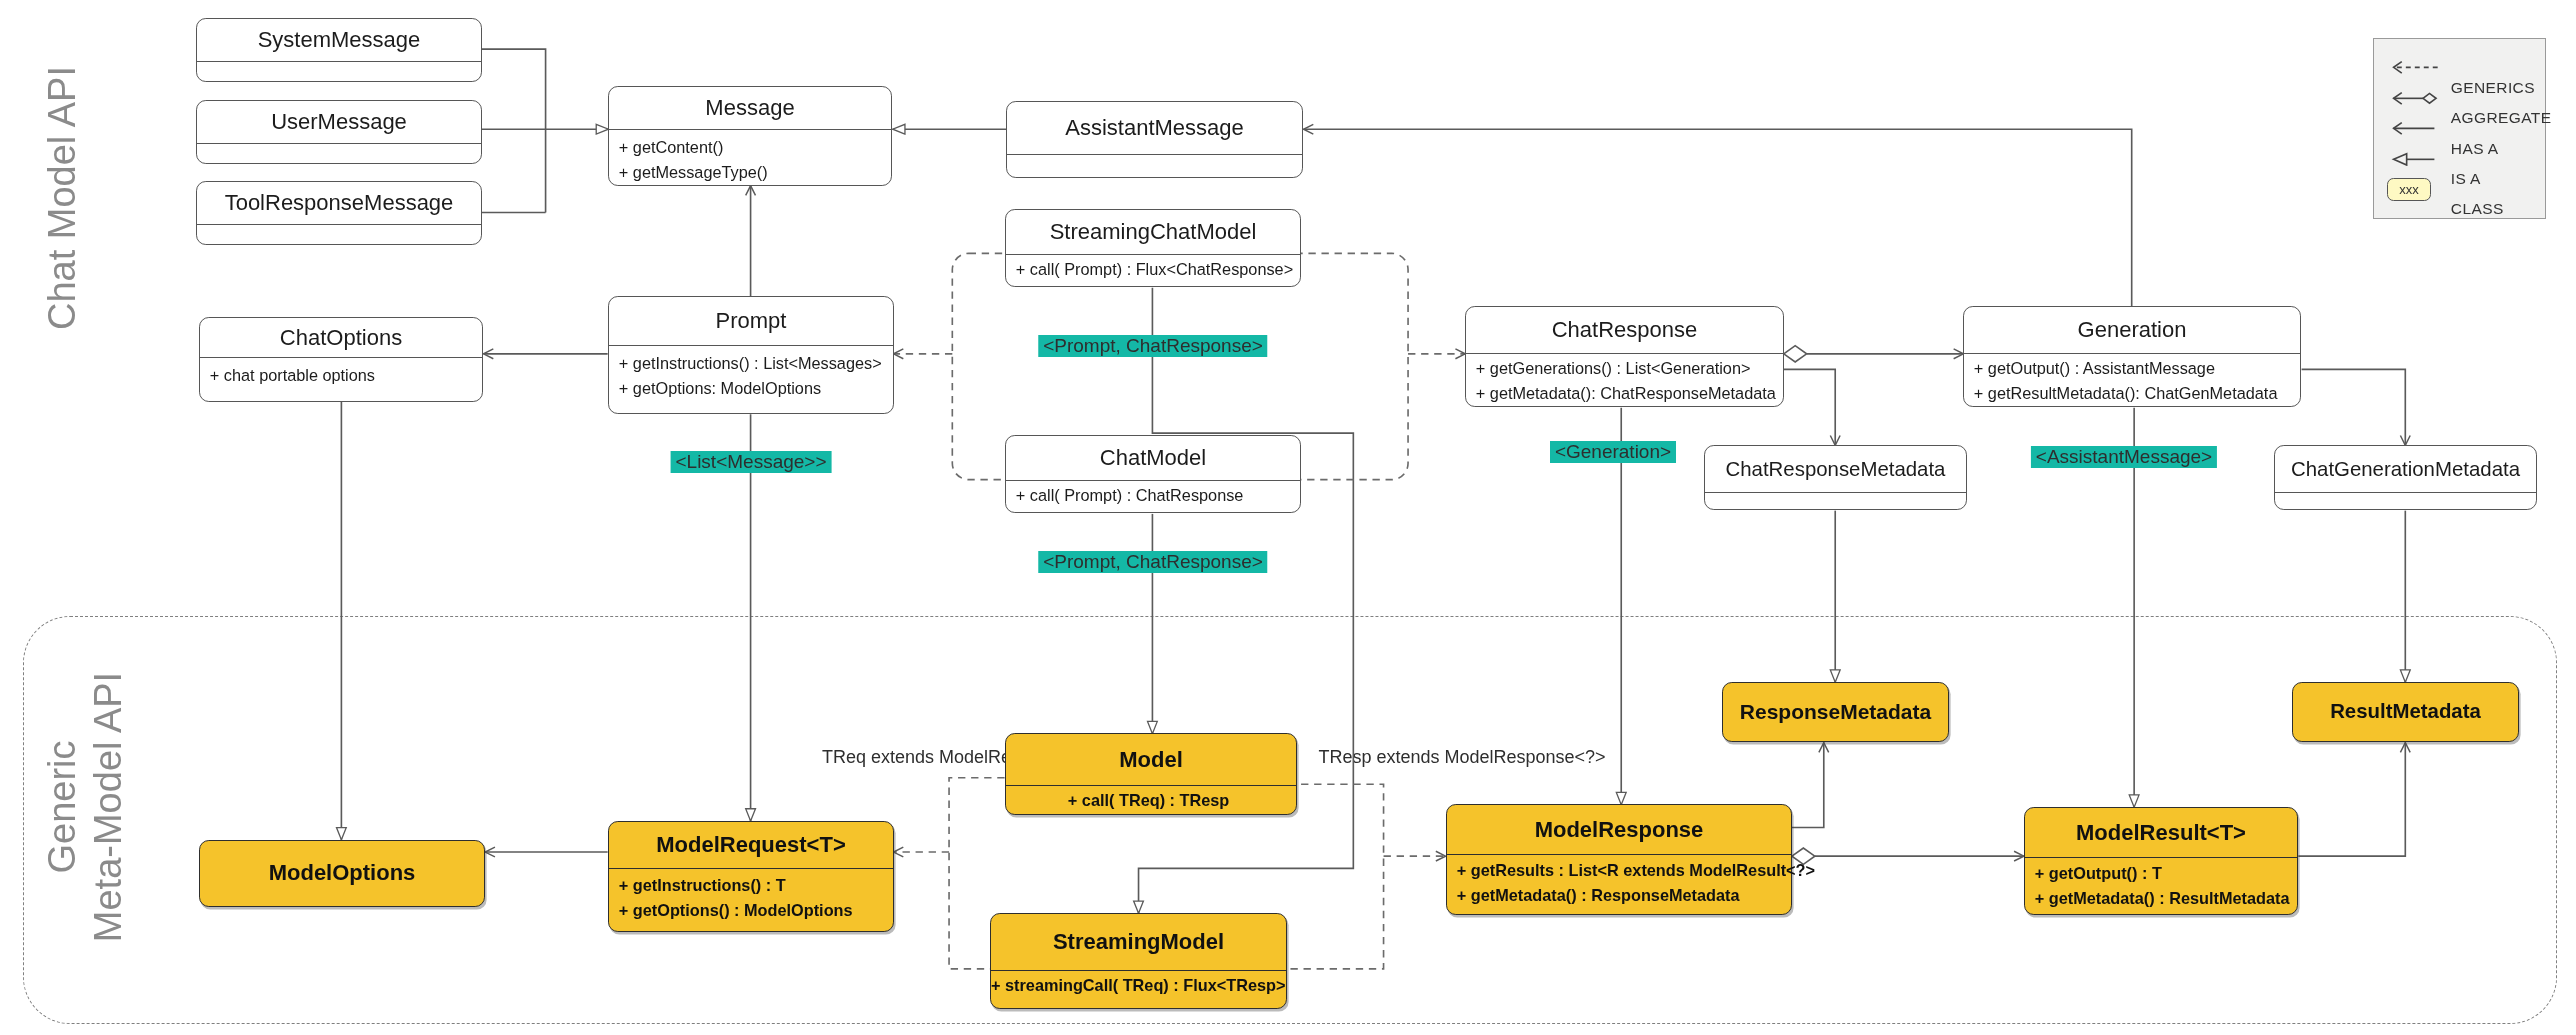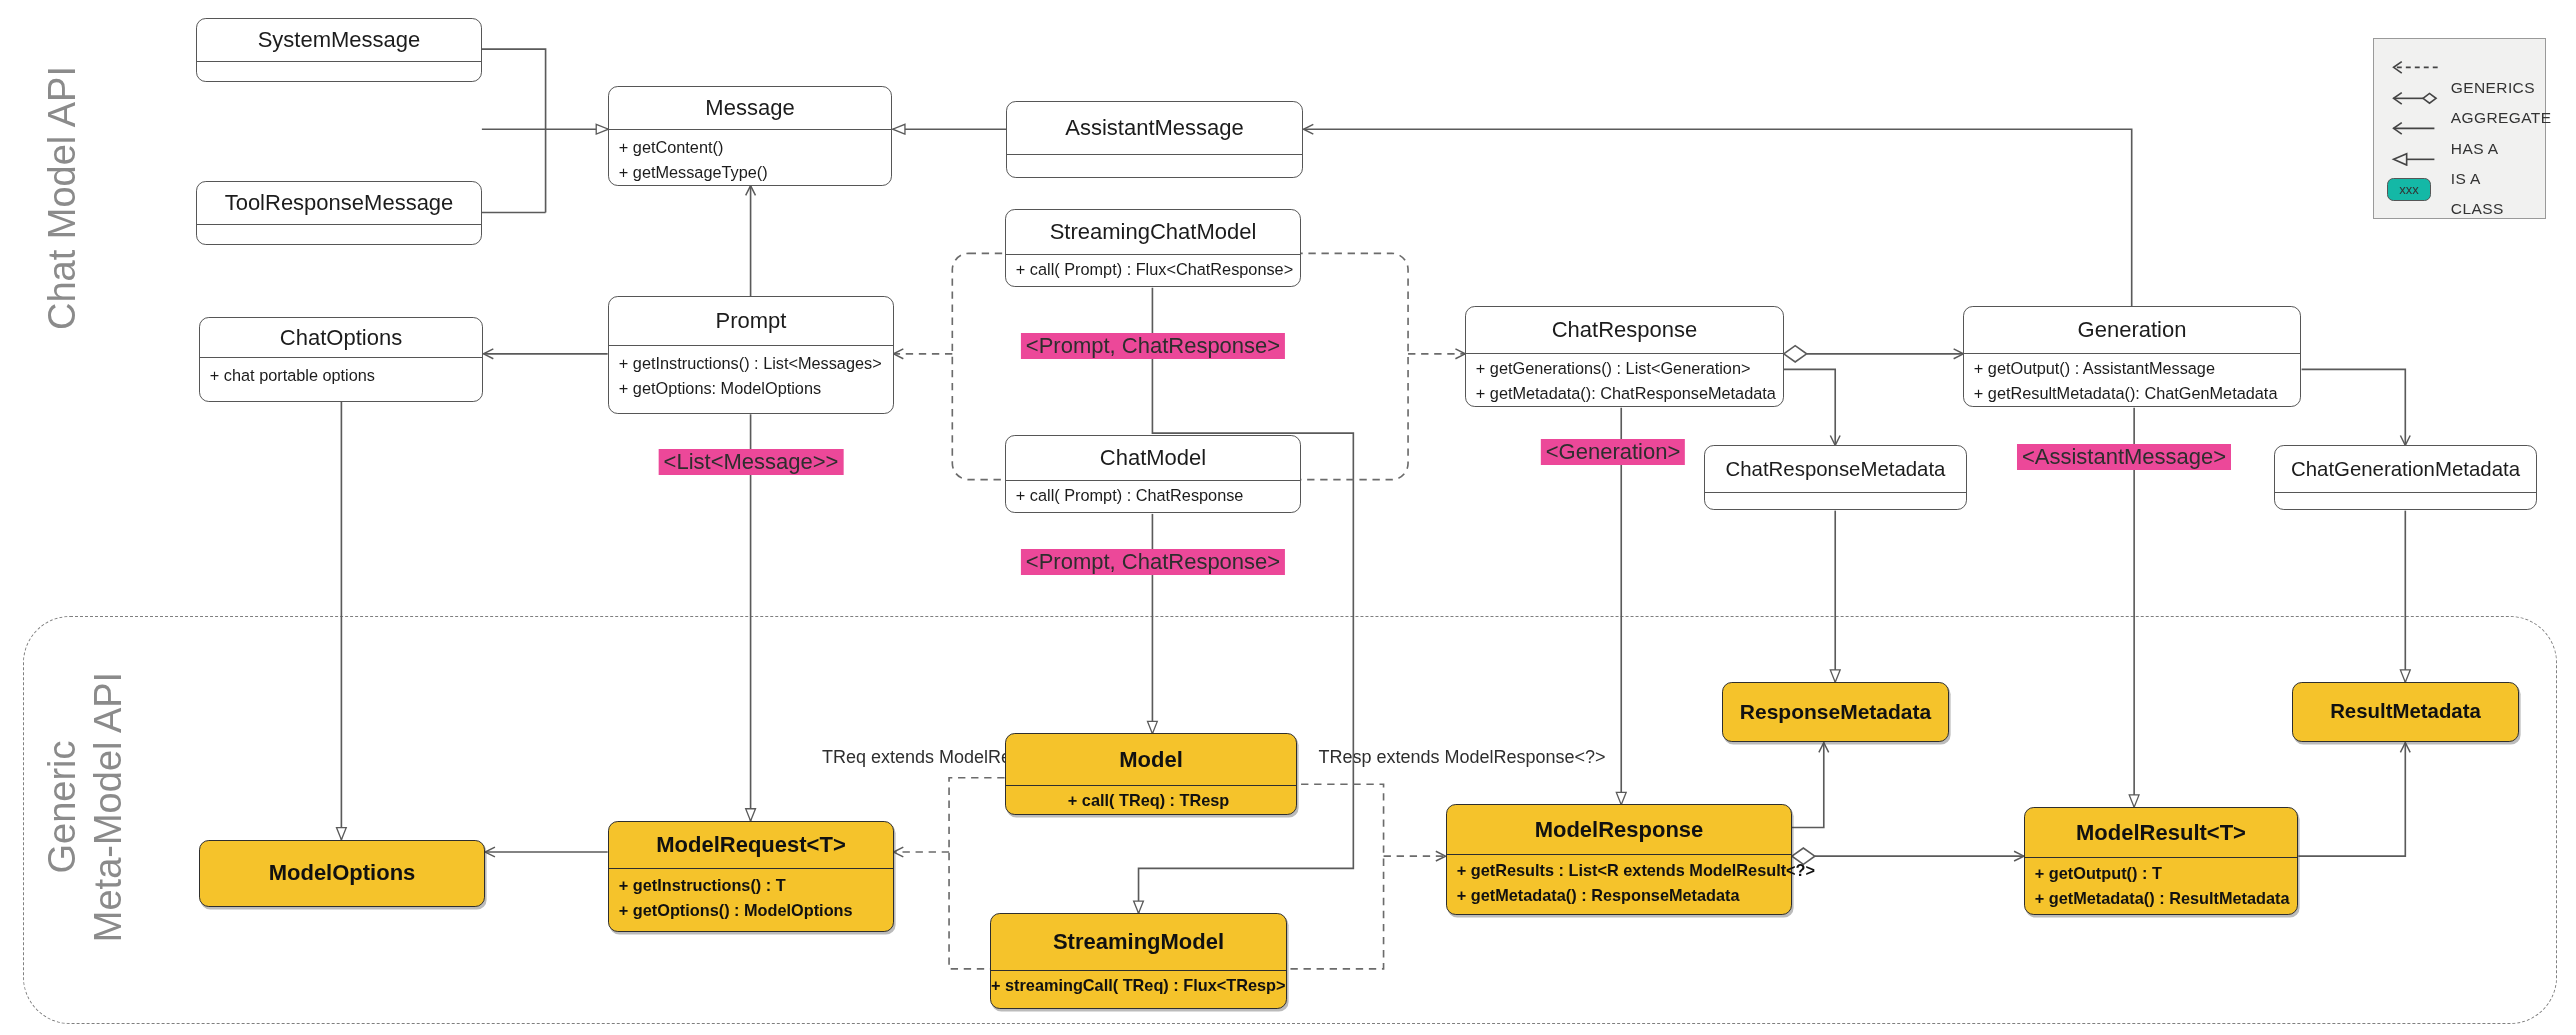--- a/index.html
+++ b/index.html
@@ -25,32 +25,32 @@
   .box .bs{position:absolute;left:0;right:0;border-top:1.6px solid #565656;}
   .box .bm{position:absolute;left:0;right:0;padding:5.7px 4.9px 0 9.8px;font-size:16.3px;
            line-height:25px;white-space:nowrap;}
   .box.yellow{background:#F5C32B;border-color:#2e2e2e;box-shadow:1.6px 2.5px 0 rgba(60,60,60,.35);}
   .box.yellow .bt{font-weight:bold;color:#111;}
   .box.yellow .bs{border-top-color:#2e2e2e;}
   .box.yellow .bm{color:#111;font-weight:bold;}
   .bm.center{text-align:center;padding-left:0;}
 
   
-  .anno{position:absolute;transform:translate(-50%,-50%);font-size:22px;color:#2e2e2e;
-        white-space:nowrap;background:#ec4899;padding:0 4.9px;z-index:3;}
+  .anno{position:absolute;transform:translate(-50%,-50%);font-size:19px;color:#2e2e2e;
+        white-space:nowrap;background:#14b8a6;padding:0 4.9px;z-index:3;}
   .anno.plain{background:transparent;z-index:0;}
 
   
   .legend{position:absolute;left:2373px;top:38px;width:173px;height:181px;background:#f1f1f0;
           border:1.6px solid #9a9a9a;box-sizing:border-box;z-index:2;
           display:flex;flex-direction:column;justify-content:center;gap:7.4px;padding:8.2px 0 8.2px 13px;}
   .lrow{display:flex;align-items:center;gap:9.8px;height:23px;}
   .lrow .sym{width:54px;flex:0 0 54px;display:flex;align-items:center;}
   .lrow .ltx{font-size:15.5px;color:#333;letter-spacing:0.4px;margin-top:40px;}
-  .chip{width:42px;height:21px;border:1.6px solid #565656;border-radius:6.5px;background:#14b8a6;
+  .chip{width:42px;height:21px;border:1.6px solid #565656;border-radius:6.5px;background:#fef9c3;
         display:flex;align-items:center;justify-content:center;font-size:13px;color:#333;}
 </style>
 </head>
 <body>
 
 <div id="stage">
 
   <div class="meta-container"></div>
 
   <div class="vlabel" style="left:62px;top:198px;">
@@ -128,20 +128,24 @@
       <path marker-end="url(#arr)" d="M1162,1043 L1094,1043"></path>
       <path marker-end="url(#arr)" d="M1694,1048 L1770,1048"></path>
     </g>
   </svg>
 
   <div class="box" style="left:196px;top:18px;width:286px;height:64px">
     <div class="bt" style="height:42px">SystemMessage</div>
     <div class="bs" style="top:42px"></div>
   </div>
 
+  <div class="box" style="left:196px;top:100px;width:286px;height:64px">
+    <div class="bt" style="height:42px">UserMessage</div>
+    <div class="bs" style="top:42px"></div>
+  </div>
 
   <div class="box" style="left:196px;top:181px;width:286px;height:64px">
     <div class="bt" style="height:42px">ToolResponseMessage</div>
     <div class="bs" style="top:42px"></div>
   </div>
 
   <div class="box" style="left:608px;top:86px;width:284px;height:100px">
     <div class="bt" style="height:42px">Message</div>
     <div class="bs" style="top:42px"></div>
     <div class="bm" style="top:42px">

